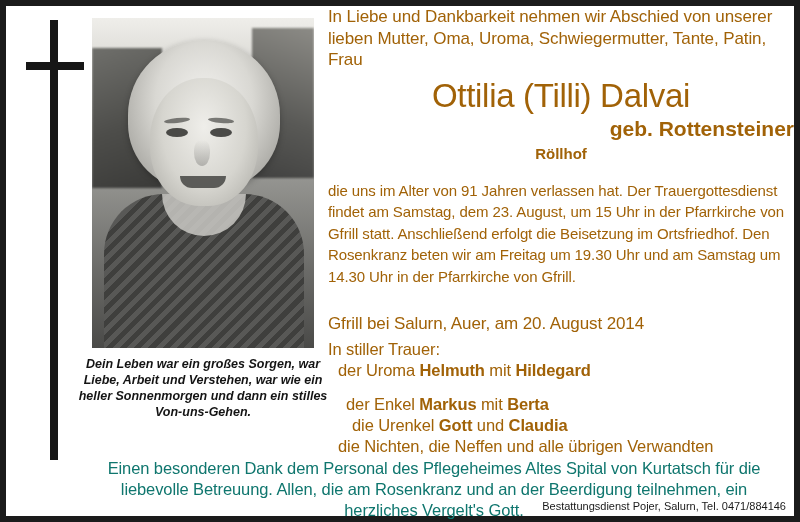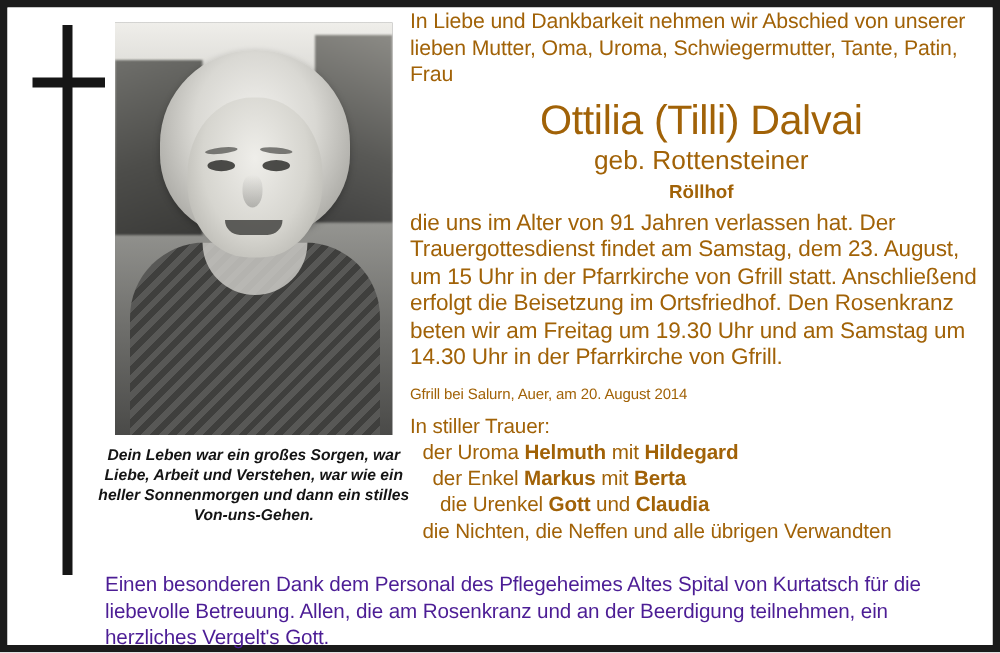--- a/index.html
+++ b/index.html
@@ -203,66 +203,67 @@
   }
   .name {
     text-align: center;
     font-size: 33px;
     font-weight: normal;
     line-height: 38px;
     margin-top: 6px;
     letter-spacing: -0.3px;
   }
   .maiden {
-    text-align: center;
+    text-align: right;
     font-size: 21px;
-    font-weight: normal;
+    font-weight: bold;
     line-height: 25px;
     margin-top: 1px;
   }
   .place {
     text-align: center;
     font-size: 15px;
     font-weight: bold;
     line-height: 20px;
     margin-top: 3px;
   }
   .body-text {
-    font-size: 18px;
+    font-size: 15px;
     line-height: 21.5px;
-    margin-top: 4px;
+    margin-top: 16px;
     letter-spacing: -0.1px;
   }
   .date-line {
-    font-size: 12px;
+    font-size: 17px;
     line-height: 25px;
-    margin-top: 6px;
+    margin-top: 24px;
     letter-spacing: -0.1px;
   }
   .mourners {
     font-size: 16.5px;
     line-height: 21px;
     margin-top: 3px;
     letter-spacing: -0.1px;
   }
   .mourners b { font-weight: bold; }
   .mourner-row { padding-left: 10px; }
-  .mourner-row.indent2 { padding-left: 18px; }
+  .mourner-row.indent2 { padding-left: 18px; margin-top: 13px; }
   .mourner-row.indent3 { padding-left: 24px; }
 
   
   .thanks {
     position: absolute;
     left: 78px;
     top: 452px;
     width: 700px;
     font-size: 16.5px;
     line-height: 21px;
-    color: #4c1d95;
-    letter-spacing: -0.1px;
+    color: #0f766e;
+    letter-spacing: -0.1px;
+    text-align: center;
   }
   .imprint {
     position: absolute;
     right: 8px;
     bottom: 4px;
     font-size: 11px;
     color: #1a1a1a;
     text-align: right;
   }
 </style>
@@ -318,14 +319,15 @@
           <span>der Enkel </span><b>Markus</b><span> mit </span><b>Berta</b>
         </div>
         <div class="mourner-row indent3">
           <span>die Urenkel </span><b>Gott</b><span> und </span><b>Claudia</b>
         </div>
         <div class="mourner-row">die Nichten, die Neffen und alle übrigen Verwandten</div>
       </div>
     </div>
 
     <div class="thanks">Einen besonderen Dank dem Personal des Pflegeheimes Altes Spital von Kurtatsch für die liebevolle Betreuung. Allen, die am Rosenkranz und an der Beerdigung teilnehmen, ein herzliches Vergelt's Gott.</div>
+    <div class="imprint">Bestattungsdienst Pojer, Salurn, Tel. 0471/884146</div>
   </div>
 </div>
 
 </body></html>

